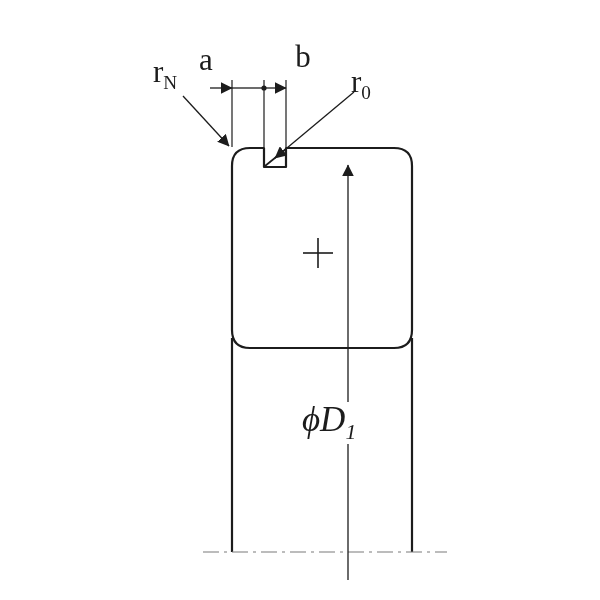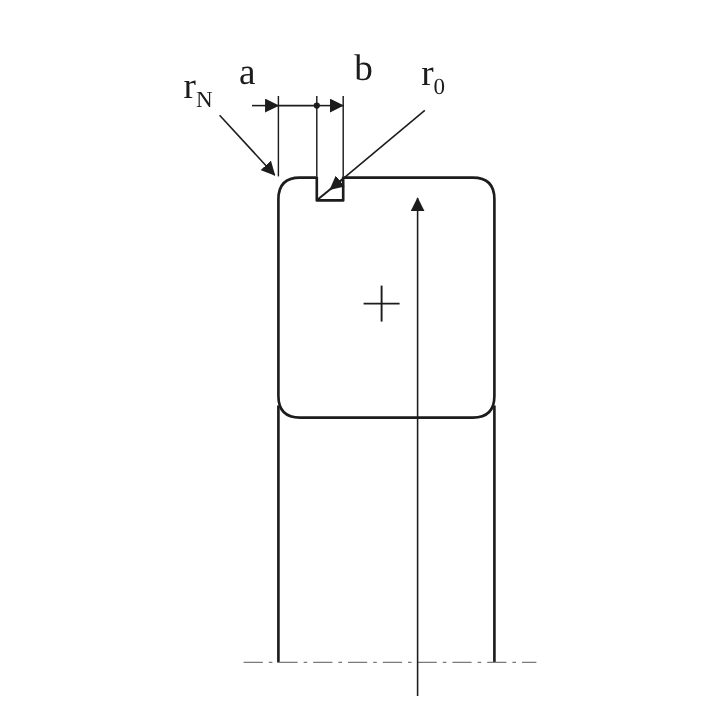--- a/index.html
+++ b/index.html
@@ -35,21 +35,21 @@
     white-space:nowrap;
     user-select:none;
   }
   .lbl sub{
     font-size:62%;
     line-height:1;
   }
   #label-rn{left:153px;top:56px;font-size:31px;}
   #label-a{left:190px;top:44px;width:32px;text-align:center;font-size:31px;}
   #label-b{left:287px;top:41px;width:32px;text-align:center;font-size:31px;}
-  #label-r0{left:351px;top:45px;font-size:31px;}
+  #label-r0{left:351px;top:66px;font-size:31px;}
   #label-d1{
     left:299px;top:402px;
     font-size:35px;
     font-style:italic;
     background:var(--bg,#ffffff);
     padding:0 3px;
   }
 </style>
 </head>
 <body>
@@ -106,14 +106,15 @@
   </svg>
 
   <div class="lbl" id="label-rn"><span>r</span><sub>N</sub></div>
 
   <div class="lbl" id="label-a">a</div>
 
   <div class="lbl" id="label-b">b</div>
 
   <div class="lbl" id="label-r0"><span>r</span><sub>0</sub></div>
 
+  <div class="lbl" id="label-d1"><span>ϕD</span><sub>1</sub></div>
 
 </div>
 
 </body></html>

